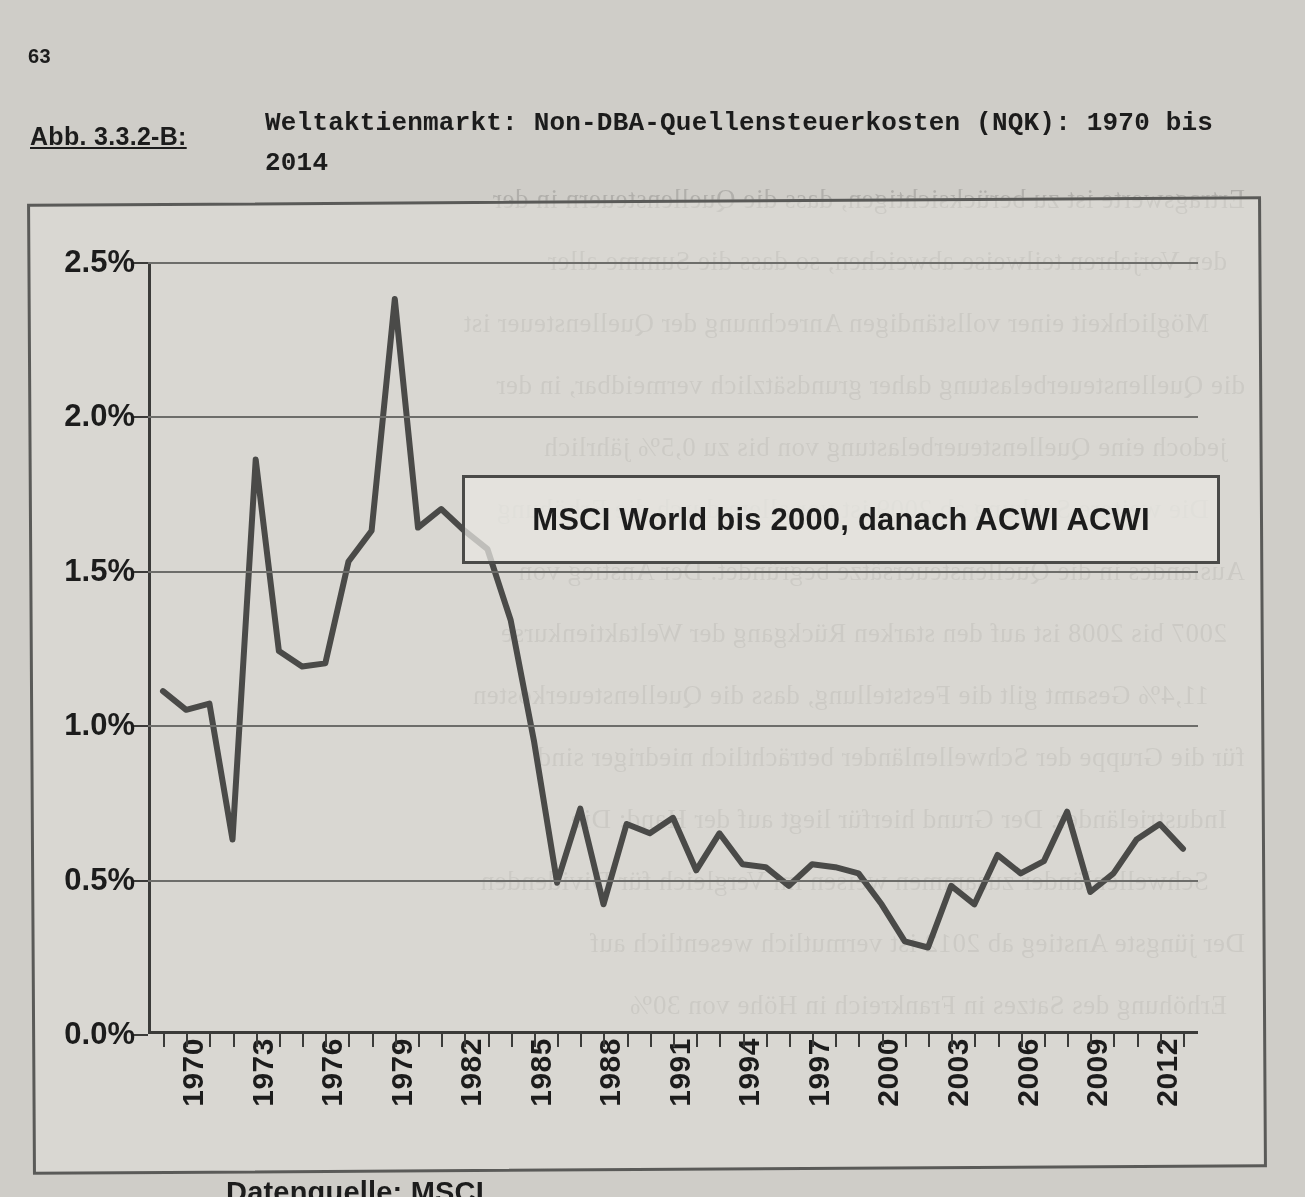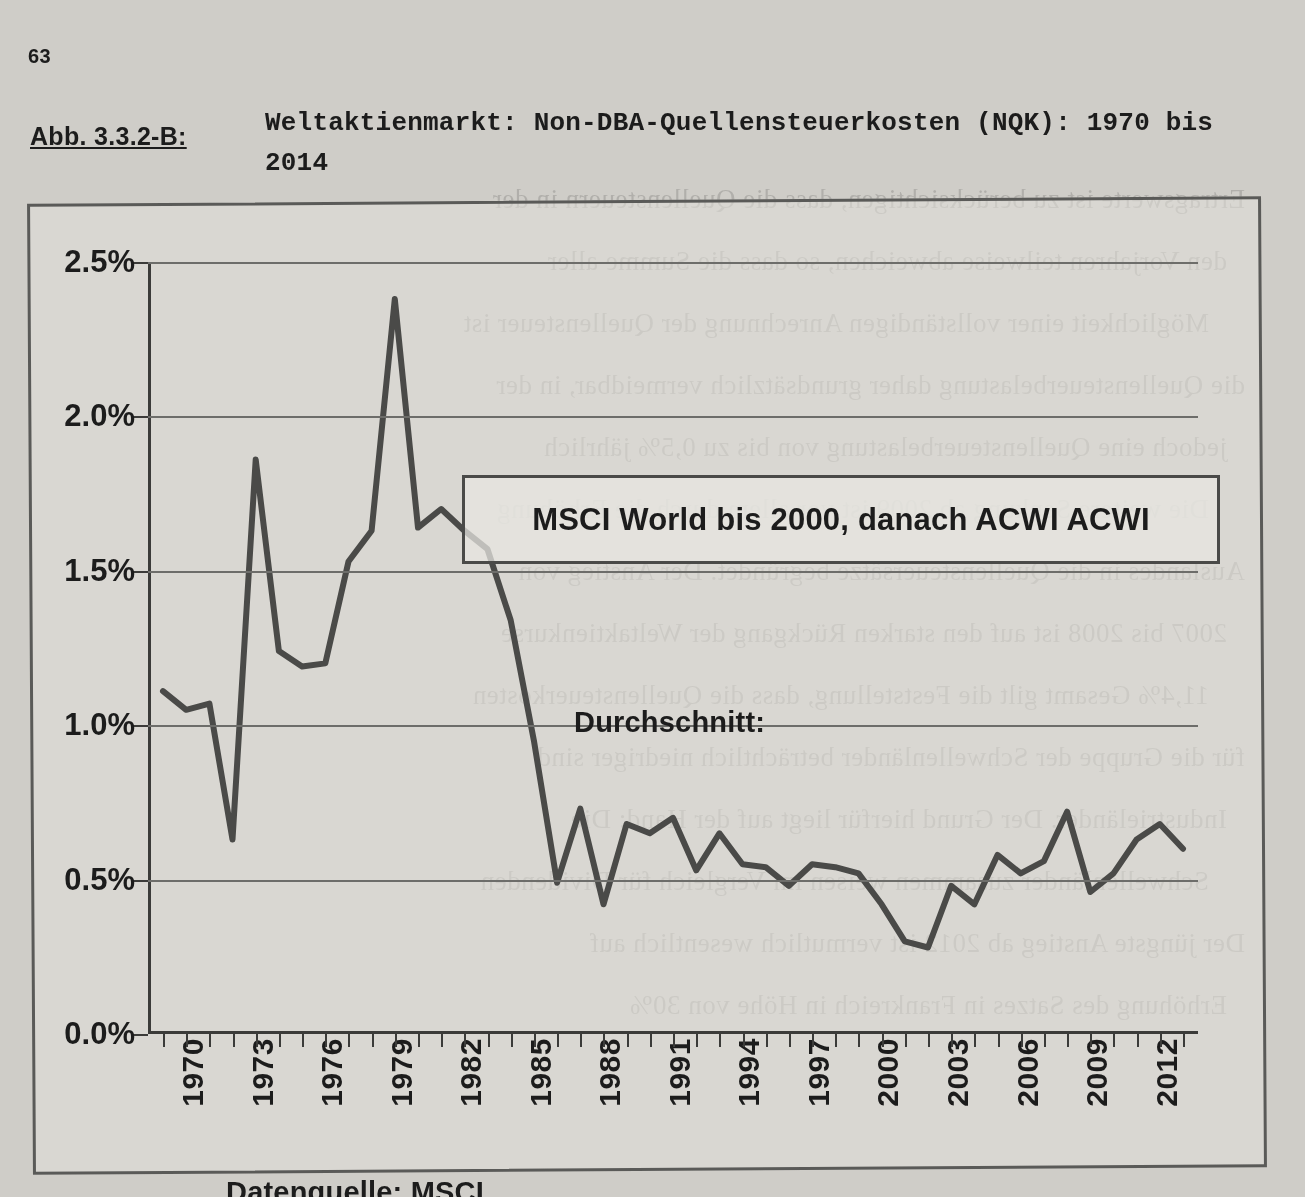--- a/index.html
+++ b/index.html
@@ -303,17 +303,16 @@
       <div class="xlabel" style="left: 1001.64px;">2012</div>
       <div class="xtick" style="left: 1011.82px;"></div>
       <div class="xtick" style="left: 1035px;"></div>
     </div>
 
   <div class="legend-box">
     <span>MSCI World bis 2000, danach ACWI ACWI</span>
   </div>
 
   <div class="annotation">
-    <div>Durchschnitt:</div>
   </div>
 
   <div class="source">Datenquelle: MSCI</div>
 </div>
 
 </body></html>

